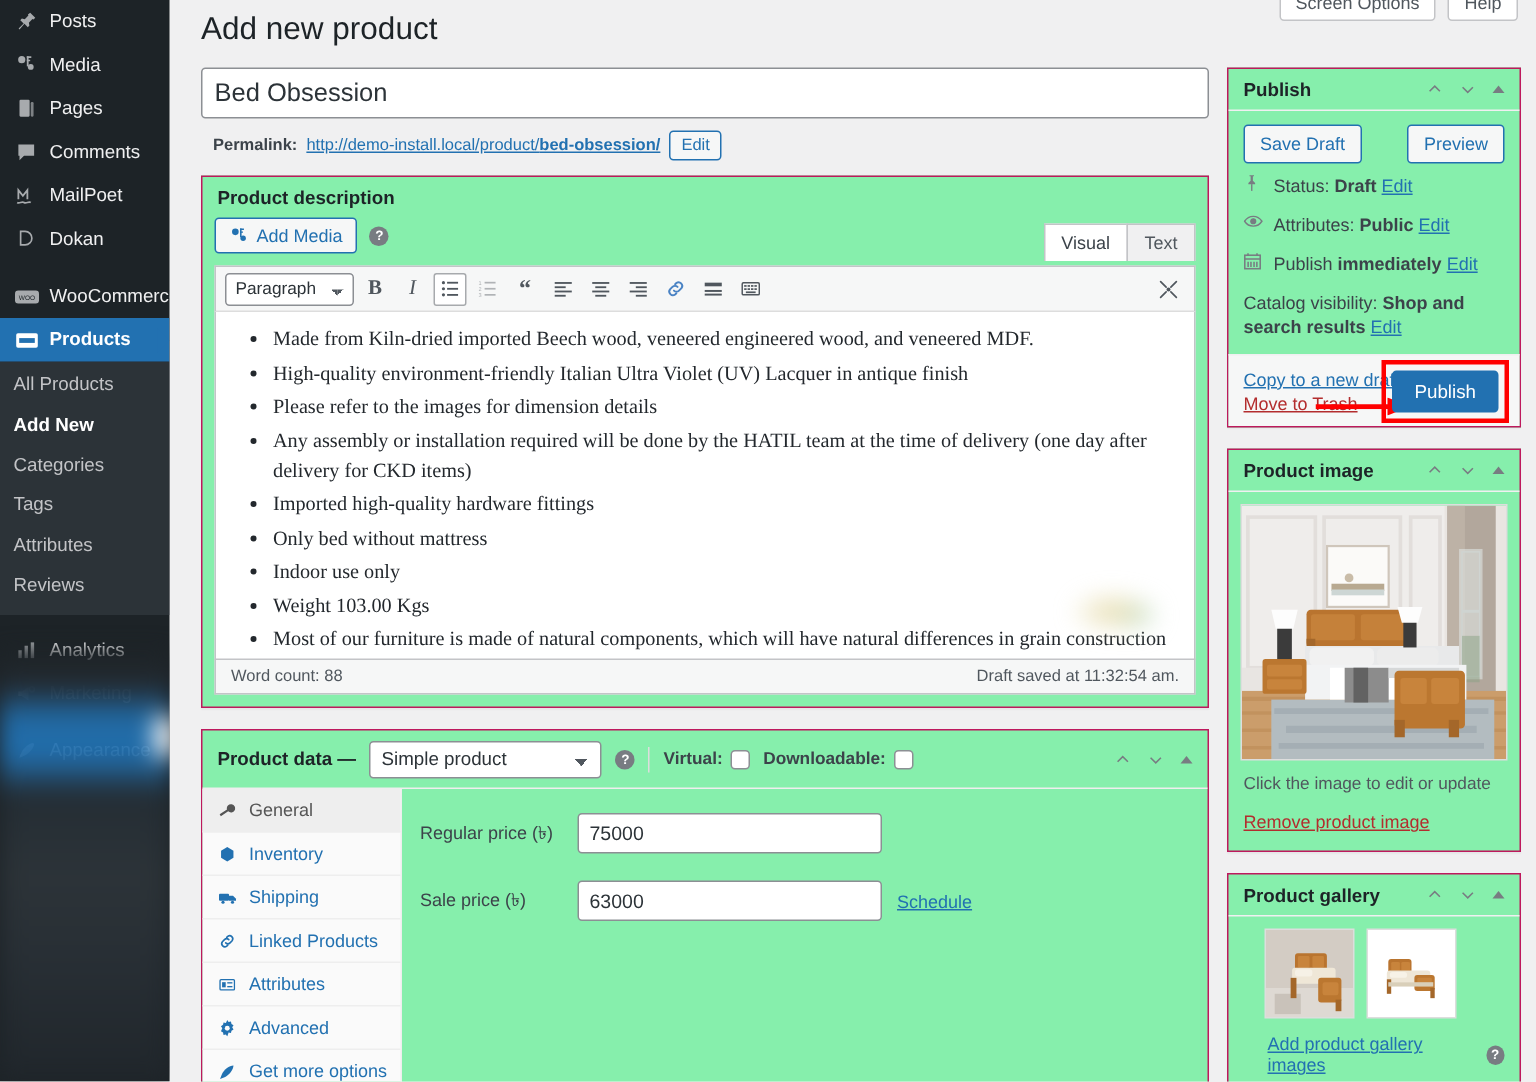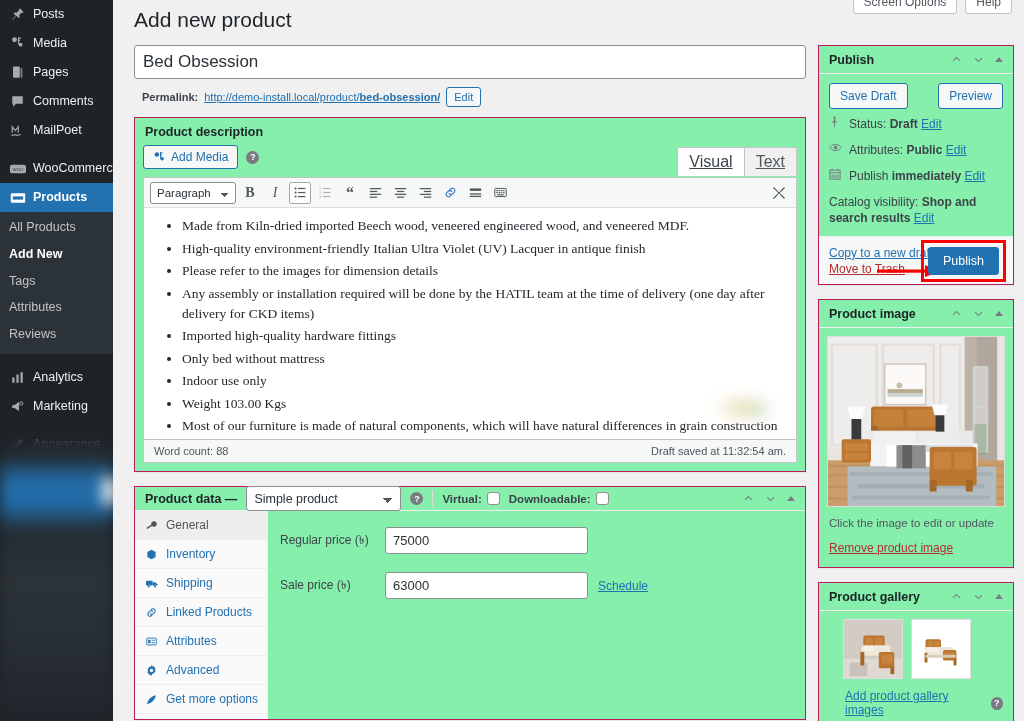--- a/index.html
+++ b/index.html
@@ -117,22 +117,22 @@
   .media-buttons { display:flex; align-items:center; gap:8px; padding-bottom:8px;}
   .btn-media {
     display:flex; align-items:center; gap:5px;
     border:1px solid #2271b1; color:#2271b1; background:#f6f7f7;
     border-radius:3px; font-size:12px; padding:3px 9px; cursor:pointer; line-height:16px;
   }
   .help-dot { width:13px;height:13px;border-radius:50%;background:#787c82;color:#fff;
     font-size:9px;display:flex;align-items:center;justify-content:center;font-weight:700;}
   .ed-tabs { display:flex; align-items:flex-end; gap:0; }
   .ed-tab {
-    font-size:16px; padding:5px 11px; border:1px solid #c3c4c7; border-bottom:none;
-    background:#f0f0f1; color:#50575e; cursor:pointer; margin-left:-1px;text-decoration:underline;
+    font-size:12px; padding:5px 11px; border:1px solid #c3c4c7; border-bottom:none;
+    background:#f0f0f1; color:#50575e; cursor:pointer; margin-left:-1px;
   }
   .ed-tab.active { background:#fff; color:#3c434a; }
   .mce-toolbar {
     border:1px solid #c3c4c7; border-bottom:1px solid #ddd; background:#f6f7f7;
     display:flex; align-items:center; gap:3px; padding:4px 6px; height:31px;
   }
   .mce-sel {
     font-size:11.5px; height:22px; border:1px solid #8c8f94; background:#fff;
     border-radius:3px; padding:0 18px 0 6px; color:#2c3338;
     appearance:none; font-family:"Liberation Sans",sans-serif; width:86px;
@@ -162,21 +162,21 @@
                radial-gradient(closest-side at 70% 55%,rgba(188,221,196,.8),rgba(255,255,255,0) 70%);
     filter:blur(7px);
   }
   .statusbar {
     border:1px solid #c3c4c7; border-top:none; background:#f6f7f7;
     display:flex; justify-content:space-between; align-items:center;
     font-size:11px; color:#50575e; padding:4px 10px; height:23px;
   }
 
   
-  .pd-header { display:flex; align-items:center; gap:9px; padding:0 10px; height:24px;
+  .pd-header { display:flex; align-items:center; gap:9px; padding:0 10px; height:39px;
     border-bottom:1px solid #eee; justify-content:flex-start;}
   .pd-header .pb-title { white-space:nowrap; }
   .pd-select {
     font-size:12.5px; height:25px; border:1px solid #8c8f94; background:#fff;
     border-radius:3px; padding:0 22px 0 7px; color:#2c3338; appearance:none;
     font-family:"Liberation Sans",sans-serif; width:155px;
     background-image:linear-gradient(45deg,transparent 50%,#50575e 50%),linear-gradient(135deg,#50575e 50%,transparent 50%);
     background-position:calc(100% - 12px) 11px, calc(100% - 8px) 11px;
     background-size:5px 5px,5px 5px; background-repeat:no-repeat;
   }
@@ -285,20 +285,28 @@
     </div>
     <div class="menu-item">
       <span class="ic">
         <svg width="15" height="15" viewBox="0 0 20 20" fill="none" stroke="currentColor" stroke-width="1.6">
             <path d="M3 13V5l4 5 4-5v8"></path>
             <path d="M2 16c2 1.5 4-1.5 6 0s4-1.5 6 0"></path>
           </svg>
       </span>
       <span>MailPoet</span>
     </div>
+    <div class="menu-item">
+      <span class="ic">
+        <svg width="15" height="15" viewBox="0 0 20 20" fill="none" stroke="currentColor" stroke-width="1.5">
+            <path d="M5 3h4a6 6 0 0 1 0 12H5z"></path>
+          </svg>
+      </span>
+      <span>Dokan</span>
+    </div>
   </div>
 
   <div class="menu-sep"></div>
 
   <div class="menu-item">
     <span class="ic">
       <svg width="16" height="14" viewBox="0 0 22 16" fill="currentColor">
           <rect x="0" y="2" width="22" height="12" rx="3"></rect>
           <text x="11" y="10.6" font-size="6" fill="#1d2327" text-anchor="middle" font-family="Liberation Sans, sans-serif">WOO</text>
         </svg>
@@ -312,20 +320,21 @@
           <rect x="1" y="2" width="18" height="12" rx="1.5"></rect>
           <rect x="3.5" y="6" width="13" height="4" fill="#2271b1"></rect>
         </svg>
     </span>
     <span>Products</span>
   </div>
 
   <div class="submenu">
     <div class="sub-item">All Products</div>
     <div class="sub-item active">Add New</div>
+    <div class="sub-item">Categories</div>
     <div class="sub-item">Tags</div>
     <div class="sub-item">Attributes</div>
     <div class="sub-item">Reviews</div>
   </div>
 
   <div class="menu-sep"></div>
 
   <div class="menu-item">
     <span class="ic">
       <svg width="15" height="15" viewBox="0 0 20 20" fill="currentColor">

